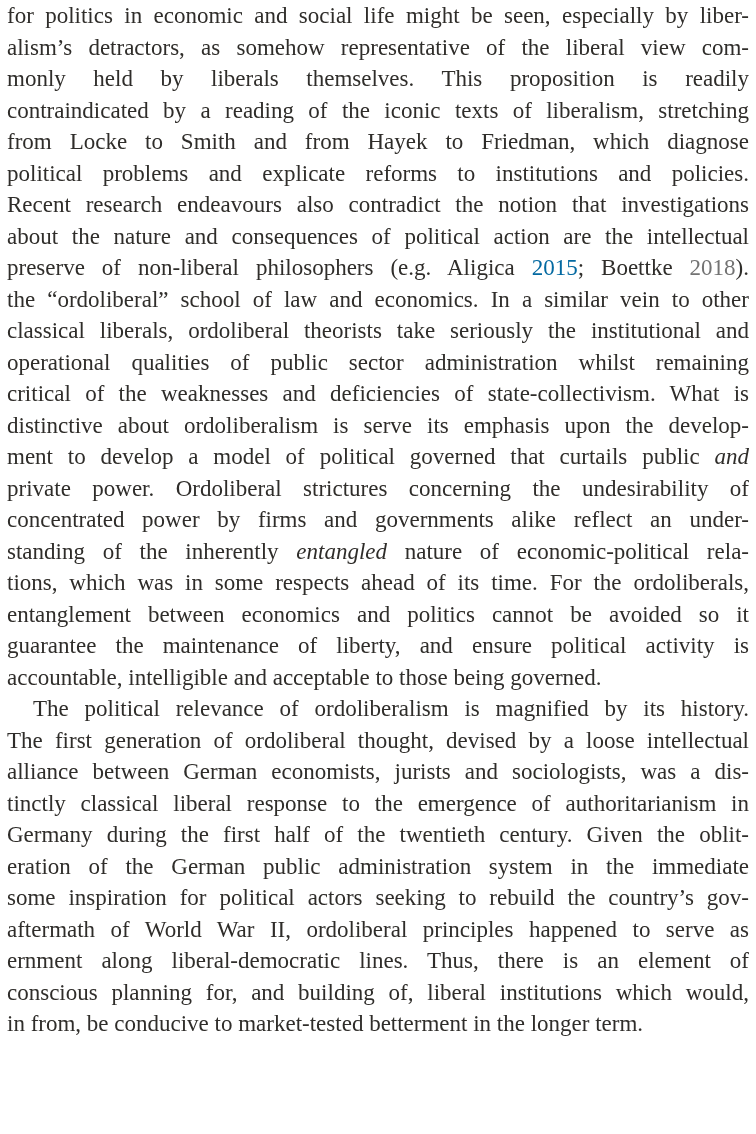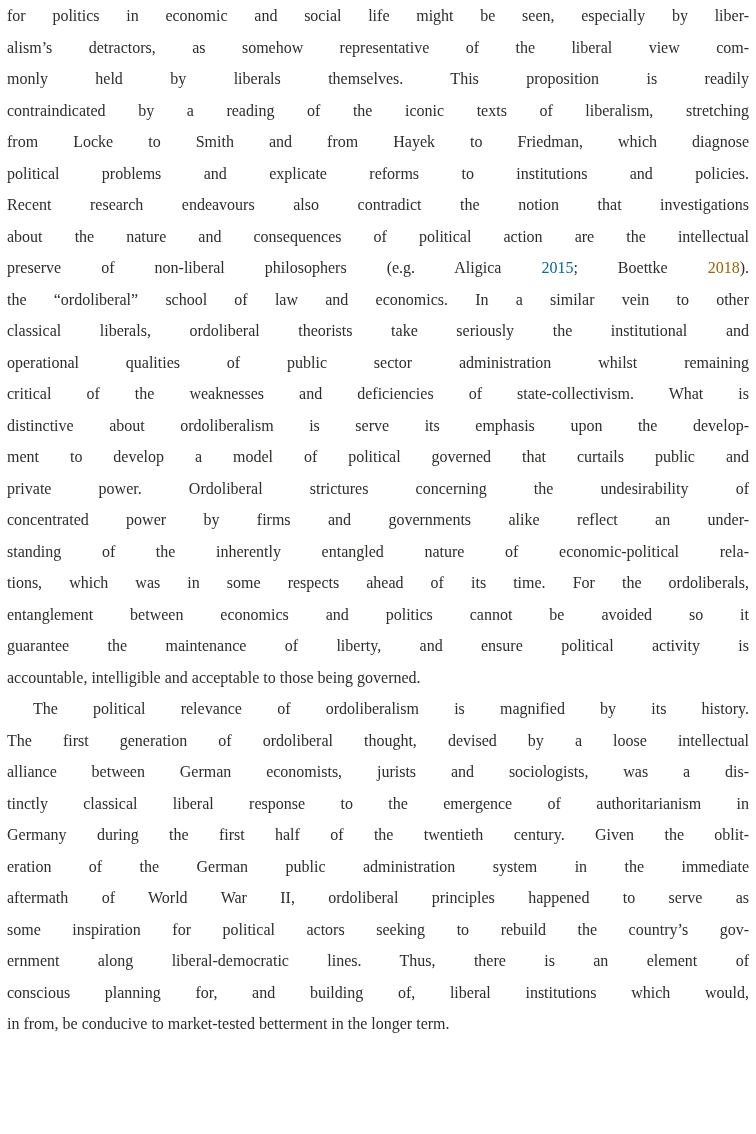--- a/index.html
+++ b/index.html
@@ -6,52 +6,52 @@
   html, body { margin: 0; padding: 0; background: #ffffff; }
   .page {
     position: relative;
     width: 756px;
     height: 1134px;
     box-sizing: border-box;
     padding: 0 7px;
     background: #ffffff;
     overflow: hidden;
     font-family: "Liberation Serif", "DejaVu Serif", serif;
-    font-size: 16px;
+    font-size: 23px;
   }
   .para { margin: 0; padding: 0; }
   .line {
     height: 31.5px;
     line-height: 31.5px;
     text-align: justify;
     text-align-last: justify;
     text-justify: inter-word;
     white-space: nowrap;
     overflow: visible;
   }
   .line.end { text-align-last: left; }
   .line.indent { text-indent: 26px; }
-  .it { }
+  .it { font-style: italic; }
   .link { cursor: pointer; }
 </style>
 </head>
 <body>
 
 <div class="page">
   <div id="text-column" style="color: rgb(47, 45, 42);">
       <div class="para">
         <div class="line"><span>for politics in economic and social life might be seen, especially by liber-</span></div>
         <div class="line"><span>alism’s detractors, as somehow representative of the liberal view com-</span></div>
         <div class="line"><span>monly held by liberals themselves. This proposition is readily</span></div>
         <div class="line"><span>contraindicated by a reading of the iconic texts of liberalism, stretching</span></div>
         <div class="line"><span>from Locke to Smith and from Hayek to Friedman, which diagnose</span></div>
         <div class="line"><span>political problems and explicate reforms to institutions and policies.</span></div>
         <div class="line"><span>Recent research endeavours also contradict the notion that investigations</span></div>
         <div class="line"><span>about the nature and consequences of political action are the intellectual</span></div>
-        <div class="line"><span>preserve of non-liberal philosophers (e.g. Aligica </span><span class="link" style="color: #0369a1;">2015</span><span>; Boettke </span><span class="link" style="color: #a16207;">2018</span><span>).</span></div>
+        <div class="line"><span>preserve of non-liberal philosophers (e.g. Aligica </span><span class="link" style="color: #0369a1;">2015</span><span>; Boettke </span><span class="link" style="color: #737373;">2018</span><span>).</span></div>
       </div>
       <div class="para">
         <div class="line"><span>the “ordoliberal” school of law and economics. In a similar vein to other</span></div>
         <div class="line"><span>classical liberals, ordoliberal theorists take seriously the institutional and</span></div>
         <div class="line"><span>operational qualities of public sector administration whilst remaining</span></div>
         <div class="line"><span>critical of the weaknesses and deficiencies of state-collectivism. What is</span></div>
         <div class="line"><span>distinctive about ordoliberalism is serve its emphasis upon the develop-</span></div>
         <div class="line"><span>ment to develop a model of political governed that curtails public </span><span class="it">and</span></div>
         <div class="line"><span>private power. Ordoliberal strictures concerning the undesirability of</span></div>
         <div class="line"><span>concentrated power by firms and governments alike reflect an under-</span></div>
@@ -61,20 +61,20 @@
         <div class="line"><span>guarantee the maintenance of liberty, and ensure political activity is</span></div>
         <div class="line end"><span>accountable, intelligible and acceptable to those being governed.</span></div>
       </div>
       <div class="para">
         <div class="line indent"><span>The political relevance of ordoliberalism is magnified by its history.</span></div>
         <div class="line"><span>The first generation of ordoliberal thought, devised by a loose intellectual</span></div>
         <div class="line"><span>alliance between German economists, jurists and sociologists, was a dis-</span></div>
         <div class="line"><span>tinctly classical liberal response to the emergence of authoritarianism in</span></div>
         <div class="line"><span>Germany during the first half of the twentieth century. Given the oblit-</span></div>
         <div class="line"><span>eration of the German public administration system in the immediate</span></div>
+        <div class="line"><span>some inspiration for political actors seeking to rebuild the country’s gov-</span></div>
         <div class="line"><span>aftermath of World War II, ordoliberal principles happened to serve as</span></div>
-        <div class="line"><span>some inspiration for political actors seeking to rebuild the country’s gov-</span></div>
         <div class="line"><span>ernment along liberal-democratic lines. Thus, there is an element of</span></div>
         <div class="line"><span>conscious planning for, and building of, liberal institutions which would,</span></div>
         <div class="line end"><span>in from, be conducive to market-tested betterment in the longer term.</span></div>
       </div>
     </div>
 </div>
 
 </body></html>

